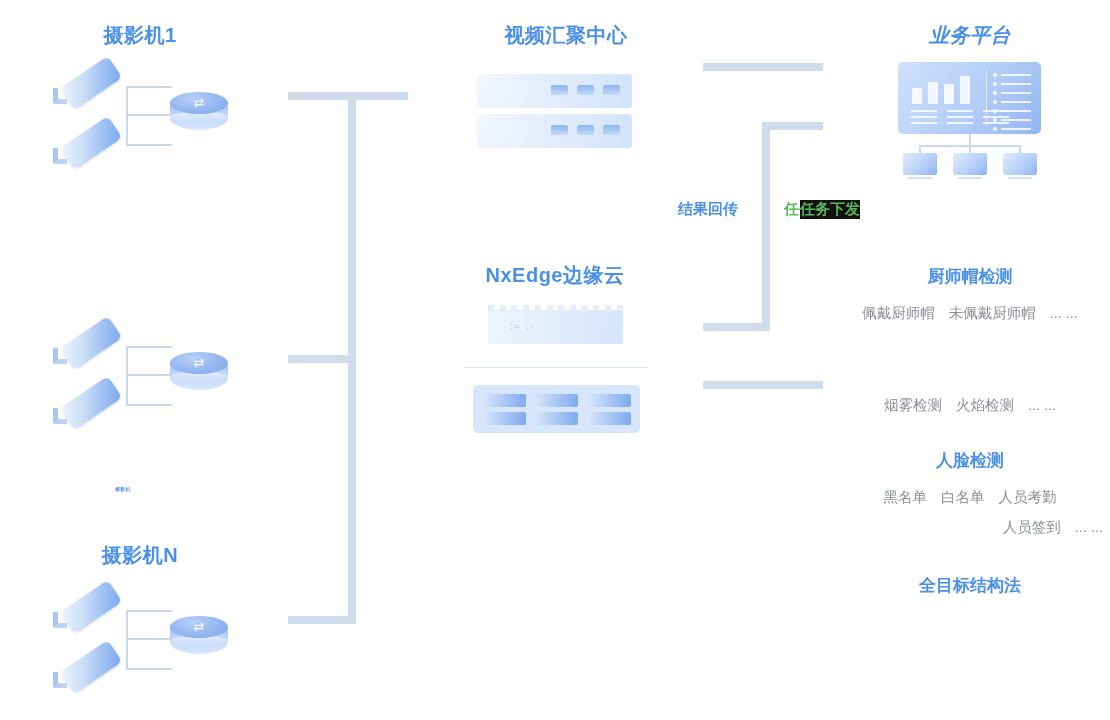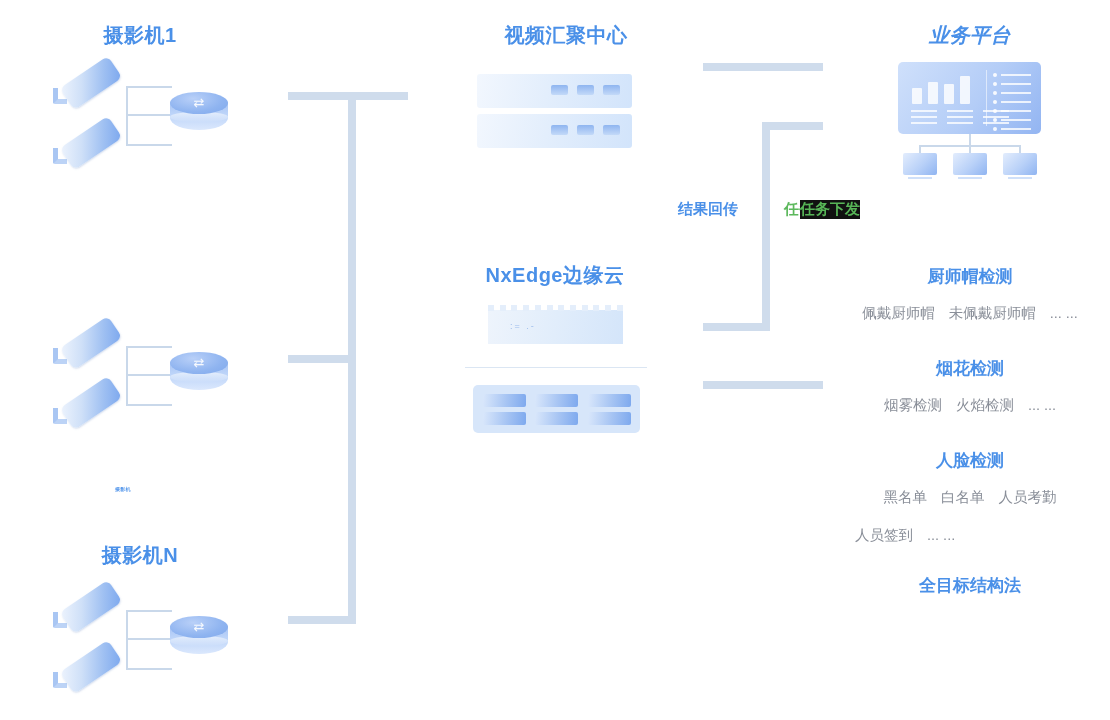--- a/index.html
+++ b/index.html
@@ -408,30 +408,29 @@
 
   <div class="client" style="left:903px; top:153px;"></div>
   <div class="client" style="left:953px; top:153px;"></div>
   <div class="client" style="left:1003px; top:153px;"></div>
 
   <div class="abs det-items" style="left:830px; top:298px; width:280px;">
     <span>佩戴厨师帽</span><span>未佩戴厨师帽</span><span>... ...</span>
   </div>
   <div class="abs det-title" style="left:840px; top:265px; width:260px;">厨师帽检测</div>
 
-  <div class="abs det-title" style="left:840px; top:357px; width:260px;">烟花检测</div>
   <div class="abs det-items" style="left:830px; top:390px; width:280px;">
     <span>烟雾检测</span><span>火焰检测</span><span>... ...</span>
   </div>
 
   <div class="abs det-title" style="left:840px; top:449px; width:260px;">人脸检测</div>
   <div class="abs det-items" style="left:830px; top:482px; width:280px;">
     <div>
       <span>黑名单</span><span>白名单</span><span>人员考勤</span>
     </div>
-    <div style="text-align:left; padding-left:18px;margin-top:8px;">
+    <div style="text-align:right; padding-left:18px;">
       <span>人员签到</span><span>... ...</span>
     </div>
   </div>
 
   <div class="abs det-title" style="left:840px; top:574px; width:260px;">全目标结构法</div>
 
 </div>
 
 </body></html>

